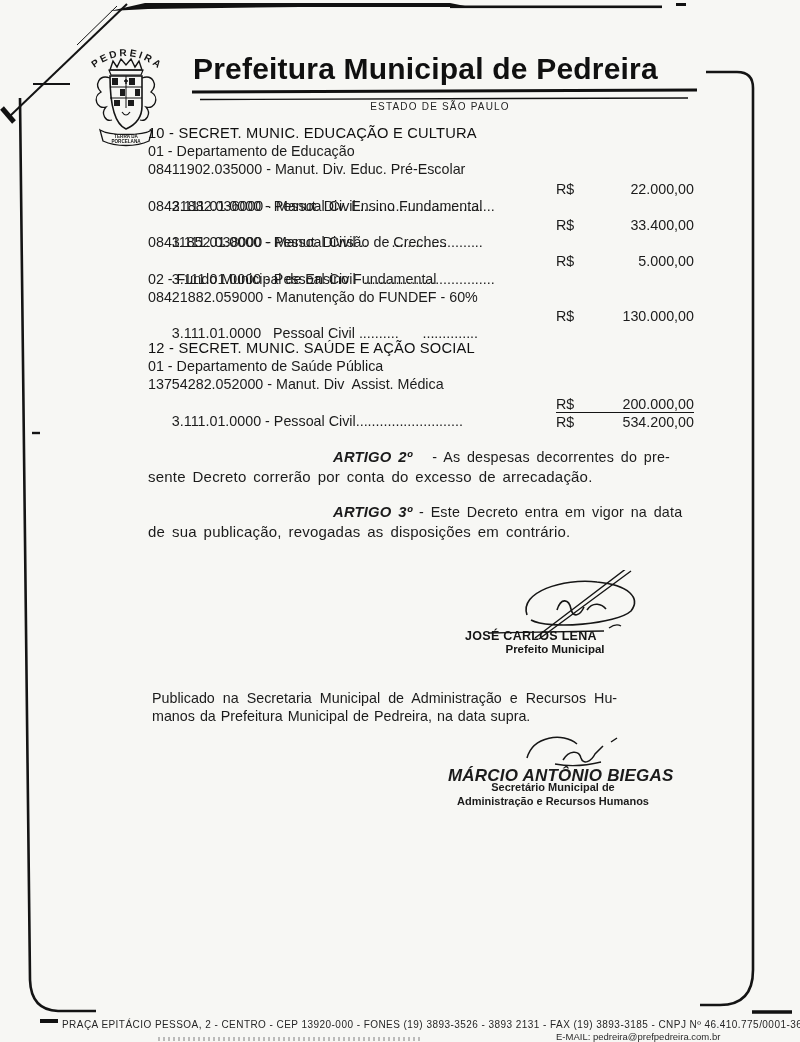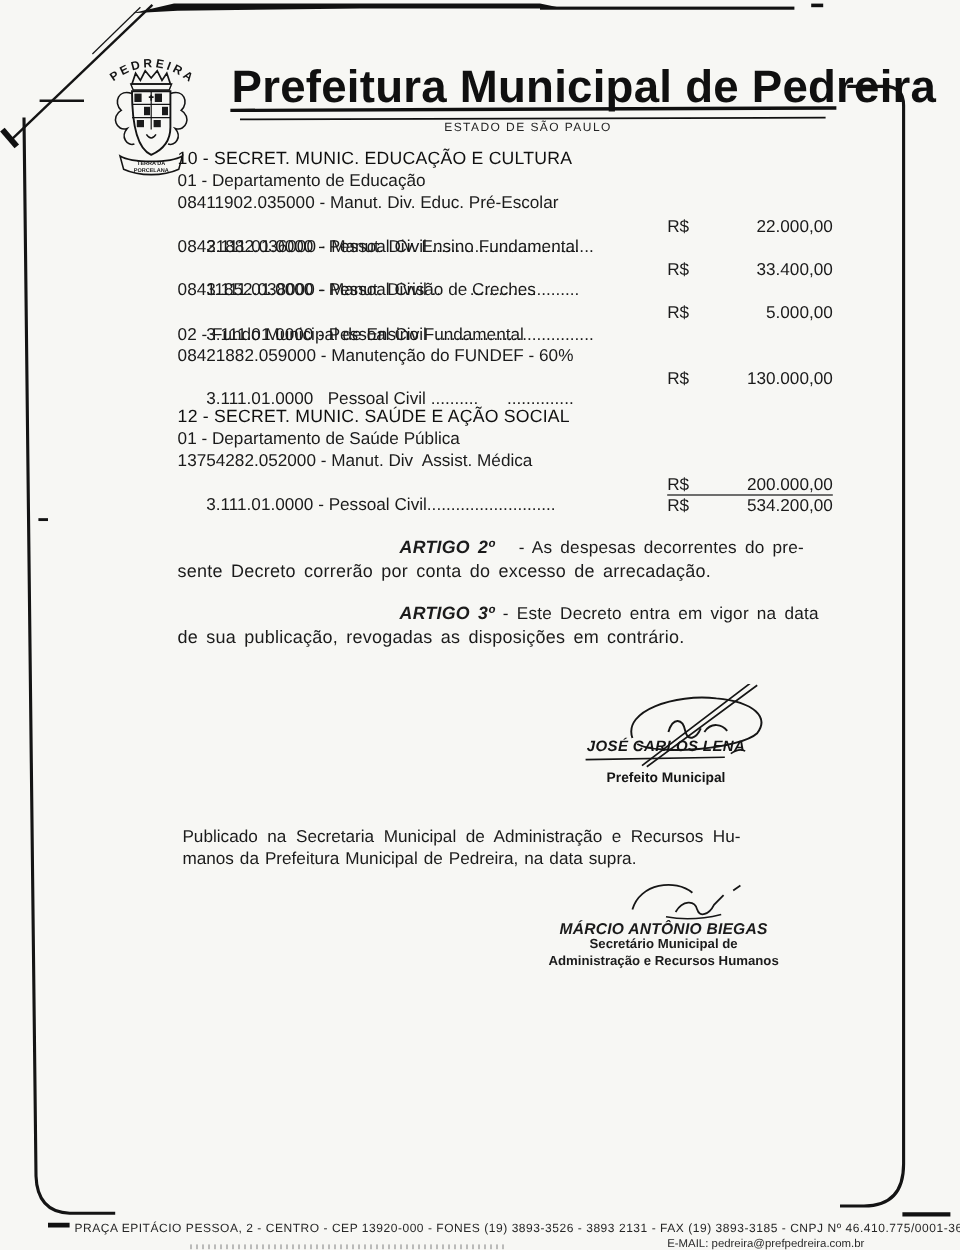--- a/index.html
+++ b/index.html
@@ -6,21 +6,21 @@
   .page{
     position:relative;width:800px;height:1042px;margin:0 auto;
     background:#f7f7f4;overflow:hidden;
     font-family:"Liberation Sans","DejaVu Sans",sans-serif;color:#1b1b1b;
   }
   svg.overlay{position:absolute;left:0;top:0;pointer-events:none;}
   
   .crest{position:absolute;left:80px;top:38px;width:92px;height:112px;}
   .title{
     position:absolute;left:193px;top:52px;width:510px;
-    font-size:38px;font-weight:bold;letter-spacing:0.2px;color:#101010;
+    font-size:30px;font-weight:bold;letter-spacing:0.2px;color:#101010;
     white-space:nowrap;
   }
   .subtitle{
     position:absolute;left:330px;top:101px;width:220px;text-align:center;
     font-size:10px;letter-spacing:1.2px;color:#242424;
   }
   
   .doc-body{position:absolute;left:148px;top:124px;width:548px;}
   .bline{position:relative;height:18.2px;line-height:18.2px;font-size:14.3px;white-space:pre;}
   .bline.bold{font-weight:normal;font-size:14.7px;letter-spacing:0.2px;color:#101010;}
@@ -35,30 +35,30 @@
   .art{margin:0;}
   .art + .art{margin-top:17px;}
   .art-l1{height:19px;line-height:19px;font-size:14.3px;padding-left:185px;white-space:pre;
           word-spacing:2.5px;letter-spacing:0.2px;}
   .art-l2{height:19px;line-height:19px;font-size:15px;white-space:pre;
           word-spacing:2.5px;letter-spacing:0.2px;}
   .art-label{font-weight:bold;font-style:italic;font-size:14.8px;}
   
   .dateline{position:absolute;left:323px;top:557px;font-size:14.5px;white-space:pre;}
   .sig1-scribble{position:absolute;left:505px;top:570px;}
-  .sig1-name{position:absolute;left:465px;top:615px;width:180px;text-align:center;
-             font-size:12.5px;font-weight:bold;font-style:italic;letter-spacing:0.3px;color:#151515;white-space:nowrap;}
+  .sig1-name{position:absolute;left:465px;top:629px;width:180px;text-align:left;
+             font-size:12.5px;font-weight:bold;letter-spacing:0.3px;color:#151515;white-space:nowrap;}
   .sig1-role{position:absolute;left:465px;top:643px;width:180px;text-align:center;
              font-size:11.5px;font-weight:bold;color:#151515;}
   .pub-line{position:absolute;left:152px;width:556px;height:18px;font-size:14.3px;white-space:pre;}
   .pub1{top:690px;word-spacing:4px;}
   .pub2{top:708px;word-spacing:1px;}
   .sig2-scribble{position:absolute;left:515px;top:730px;}
   .sig2-name{position:absolute;left:448px;top:766px;width:210px;text-align:center;
-             font-size:13px;font-weight:bold;font-style:italic;letter-spacing:0.2px;white-space:nowrap;}
+             font-size:17px;font-weight:bold;font-style:italic;letter-spacing:0.2px;white-space:nowrap;}
   .sig2-role1{position:absolute;left:448px;top:781px;width:210px;text-align:center;
               font-size:11px;font-weight:bold;}
   .sig2-role2{position:absolute;left:428px;top:795px;width:250px;text-align:center;
               font-size:11px;font-weight:bold;}
   
   .footer-line{position:absolute;left:62px;top:1019px;font-size:10px;letter-spacing:0.45px;
                color:#262626;white-space:pre;}
   .footer-email{position:absolute;left:556px;top:1031px;font-size:9.5px;color:#2a2a2a;white-space:pre;text-align:right;}
   .footer-cut{position:absolute;left:158px;top:1037px;width:262px;height:4px;opacity:0.55;
               background:repeating-linear-gradient(90deg,#8a8a8a 0 2px,transparent 2px 5px);}

